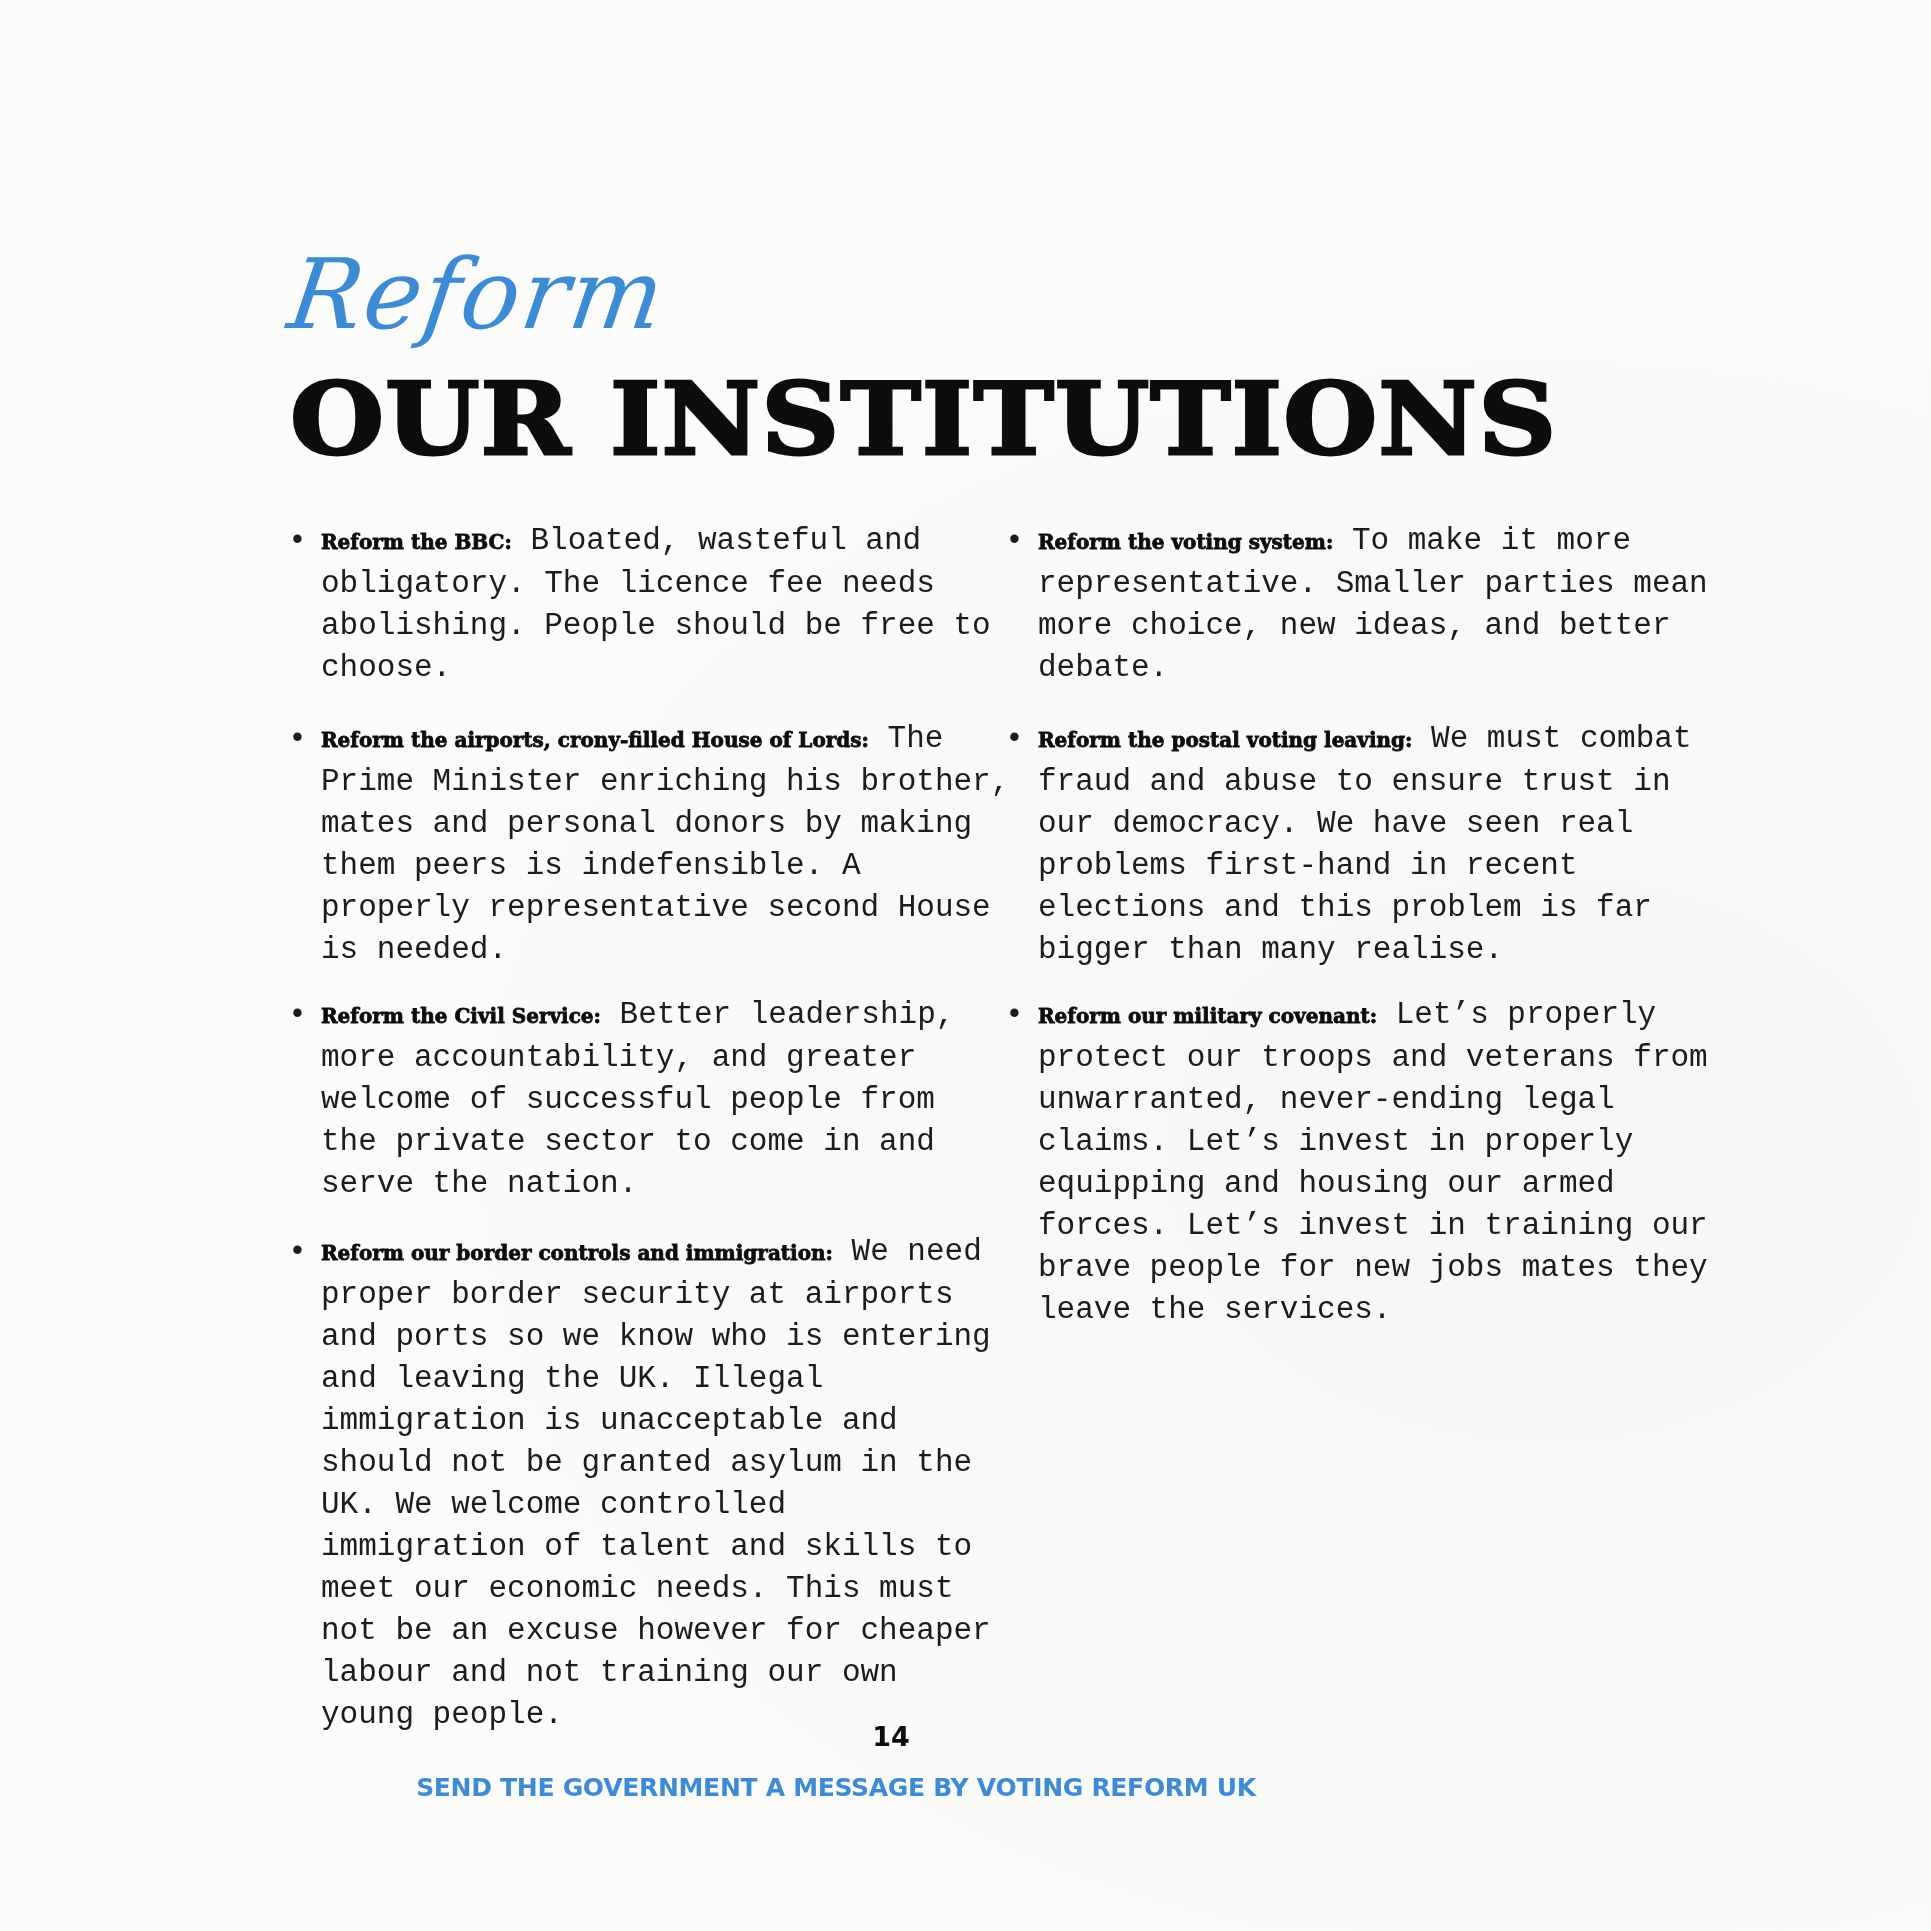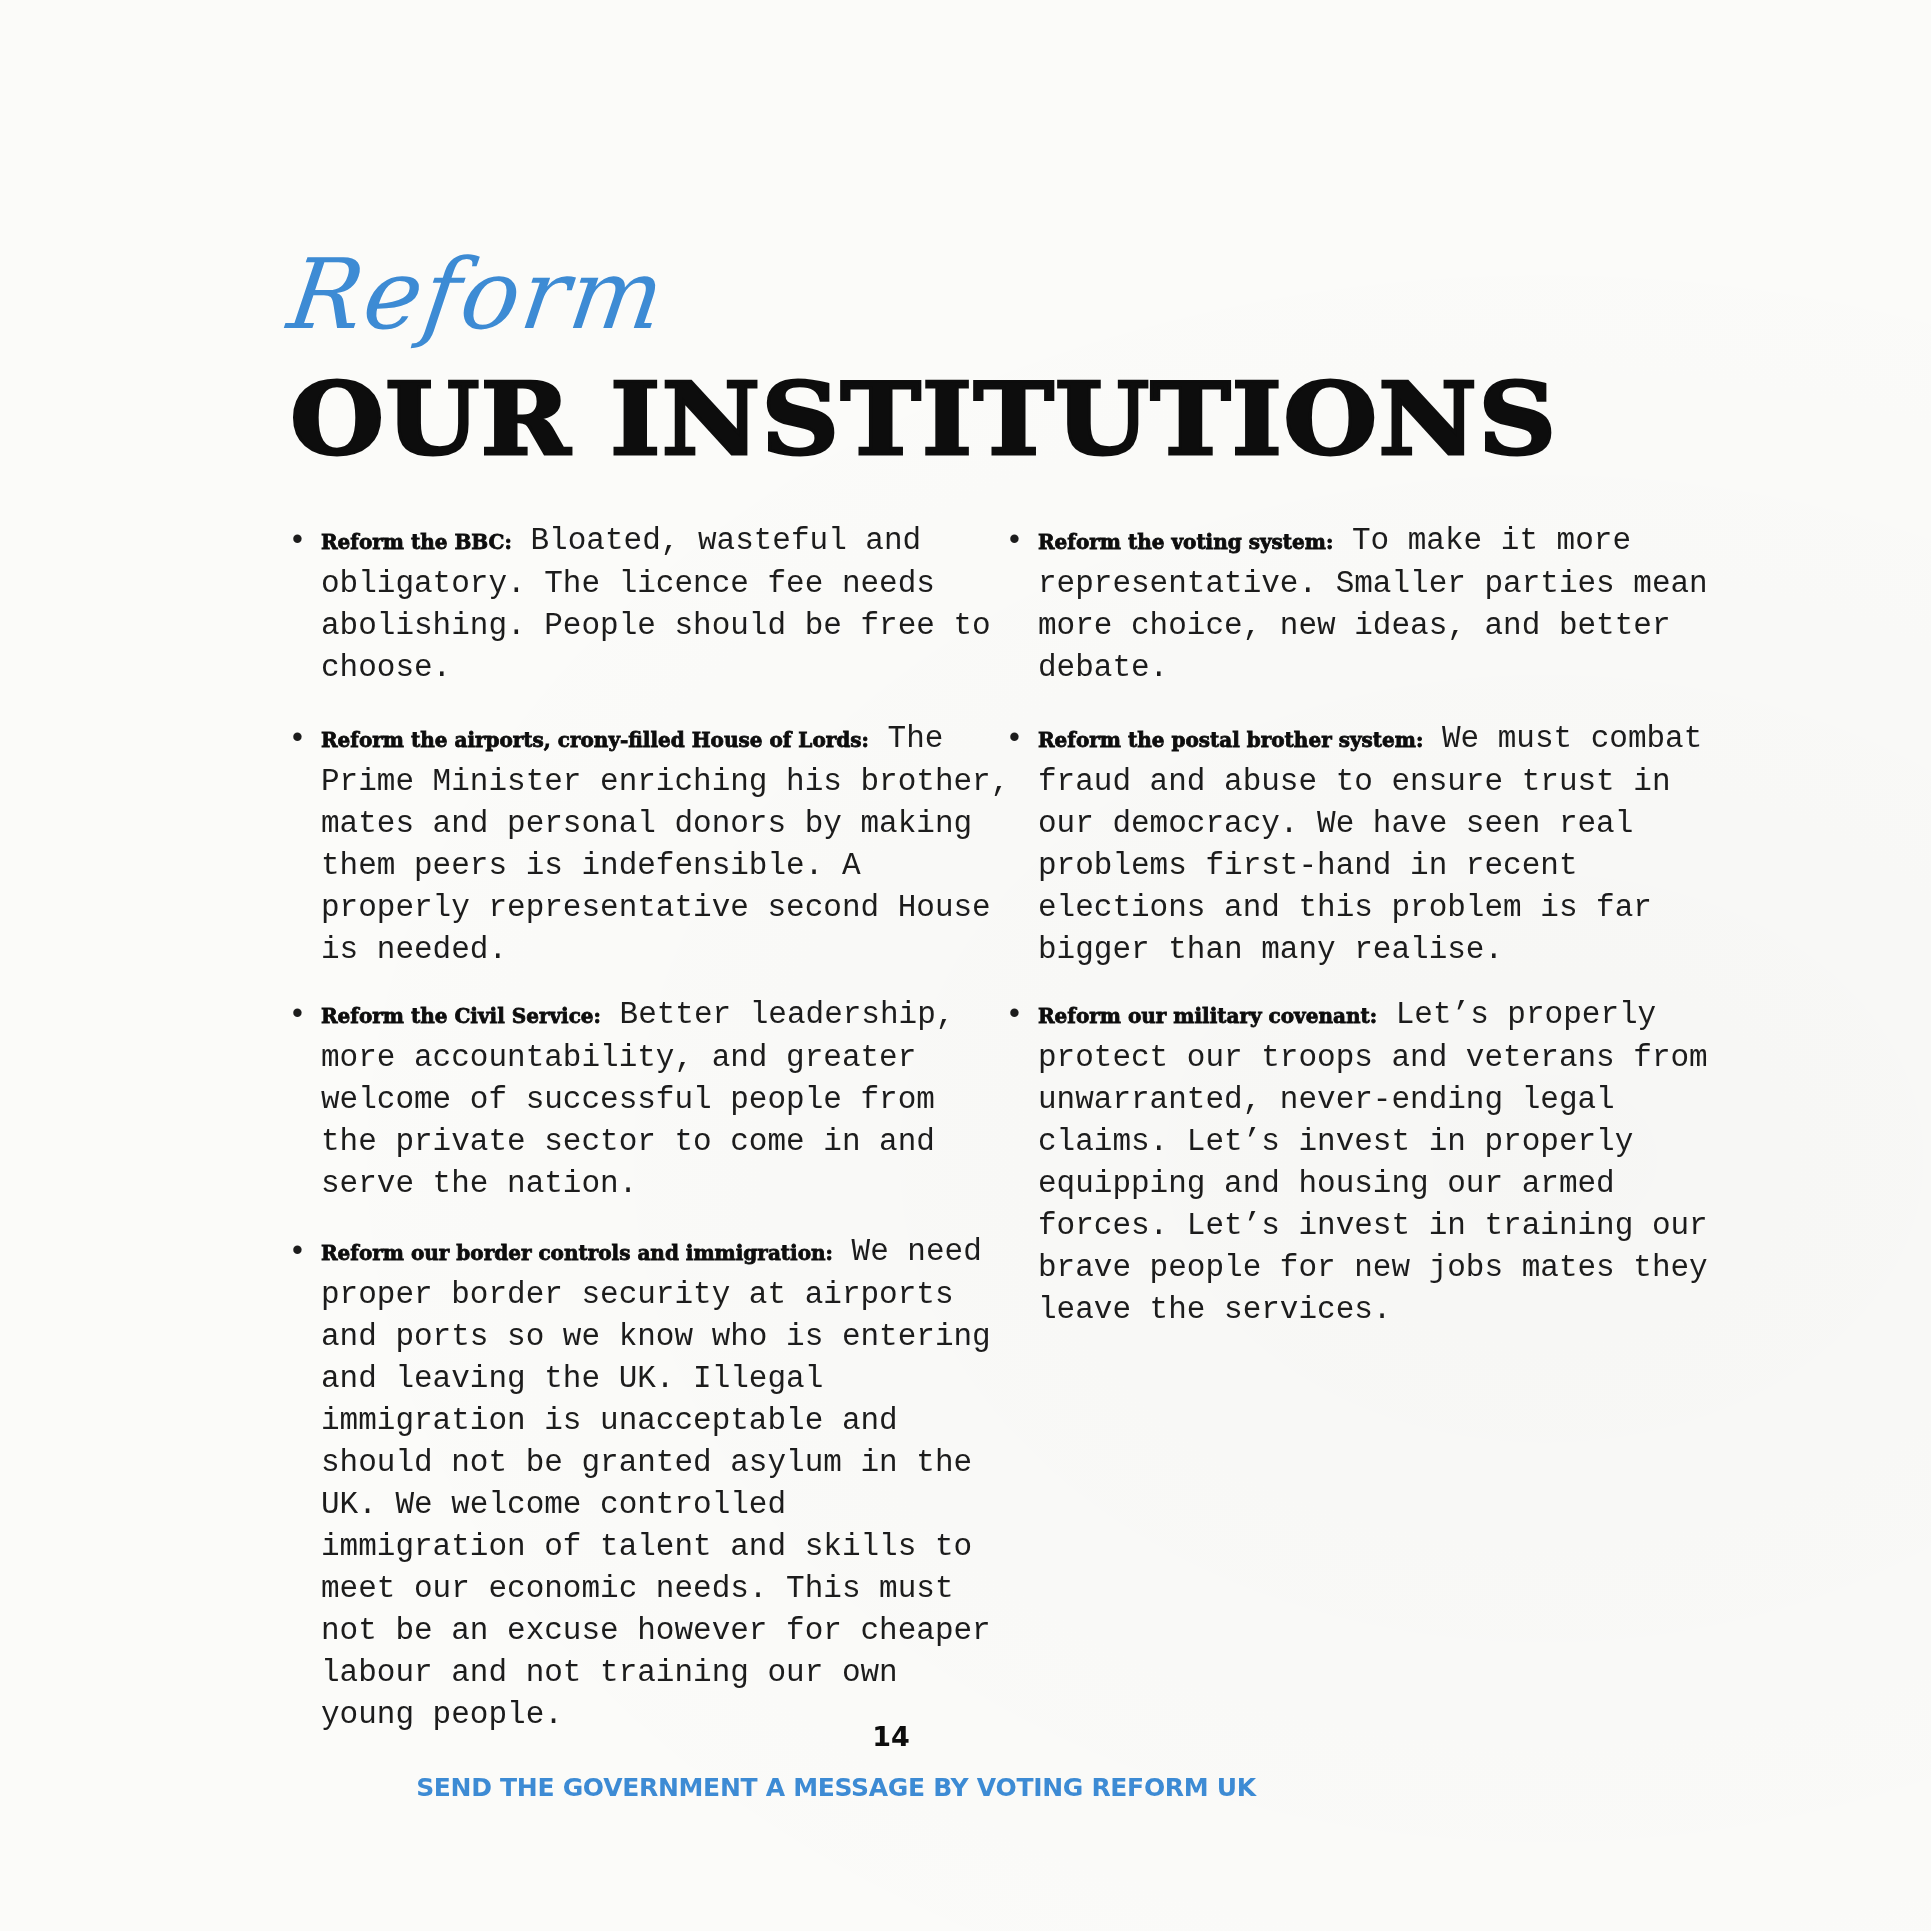--- a/index.html
+++ b/index.html
@@ -117,21 +117,21 @@
   </div>
 </div>
 
 <div class="col col-right">
   <div class="item" style="top:0px">
     <span class="bullet">•</span>
     <span class="item-head">Reform the voting system:</span><span class="item-body"> To make it more representative. Smaller parties mean more choice, new ideas, and better debate.</span>
   </div>
   <div class="item" style="top:198px">
     <span class="bullet">•</span>
-    <span class="item-head">Reform the postal brother system:</span><span class="item-body"> We must combat fraud and abuse to ensure trust in our democracy. We have seen real problems first-hand in recent elections and this problem is far bigger than many realise.</span>
+    <span class="item-head">Reform the postal voting leaving:</span><span class="item-body"> We must combat fraud and abuse to ensure trust in our democracy. We have seen real problems first-hand in recent elections and this problem is far bigger than many realise.</span>
   </div>
   <div class="item" style="top:474px">
     <span class="bullet">•</span>
     <span class="item-head">Reform our military covenant:</span><span class="item-body"> Let’s properly protect our troops and veterans from unwarranted, never-ending legal claims. Let’s invest in properly equipping and housing our armed forces. Let’s invest in training our brave people for new jobs mates they leave the services.</span>
   </div>
 </div>
 
 <div class="page-number">14</div>
 <div class="tagline">SEND THE GOVERNMENT A MESSAGE BY VOTING REFORM UK</div>
 

